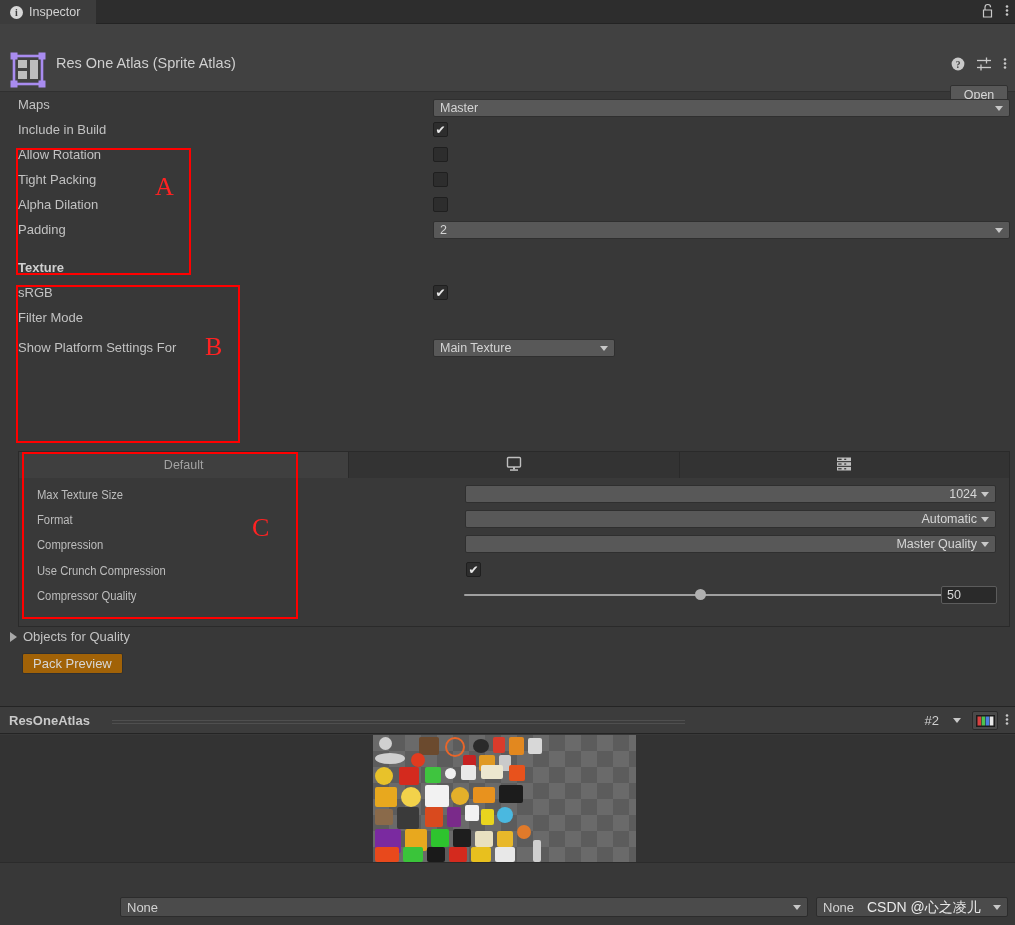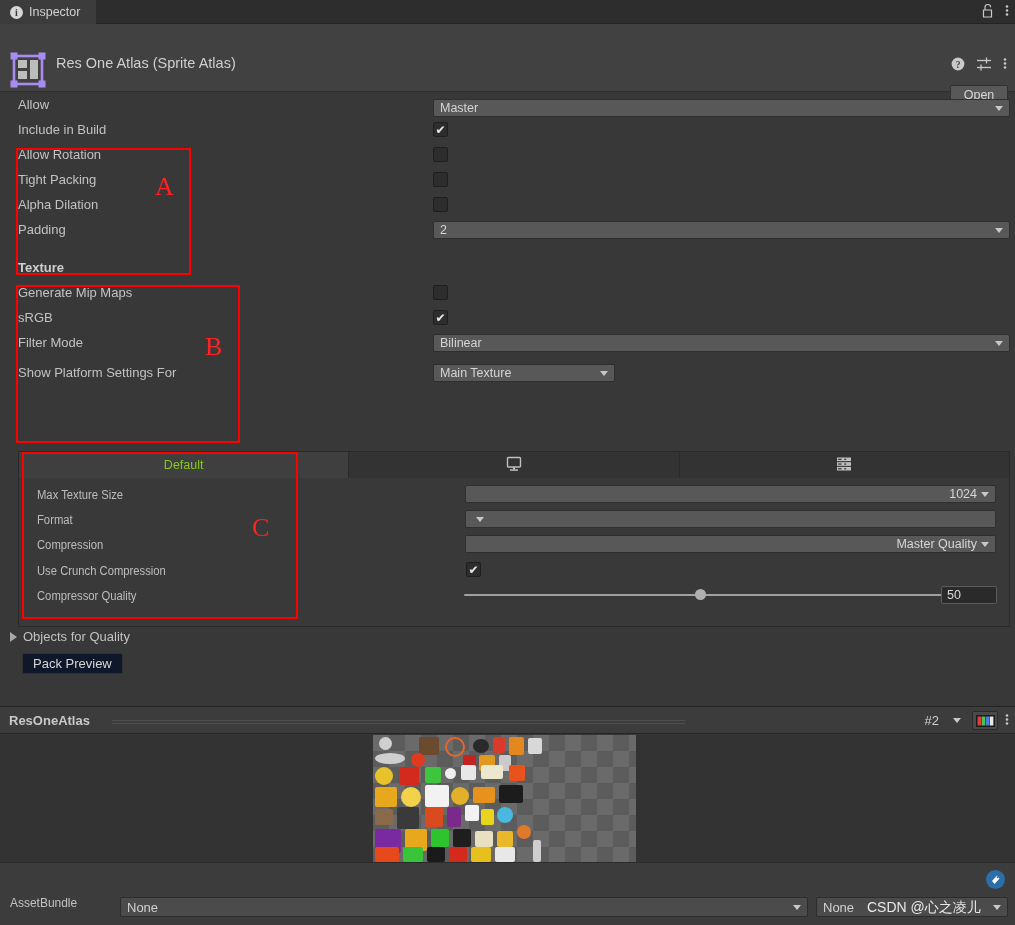--- a/index.html
+++ b/index.html
@@ -93,21 +93,21 @@
 
   
   .plat-wrap {
     position: absolute; left: 18px; top: 451px; width: 992px;
     border: 1px solid #2a2a2a; background: #393939;
   }
   .plat-tabs { display: flex; height: 26px; background: #333333; }
   .plat-tab {
     flex: 1; display: flex; align-items: center; justify-content: center;
     border-right: 1px solid #2a2a2a;
-    color: #84cc16; font-size: 12.5px;
+    color: #a3a3a3; font-size: 12.5px;
     font-family: "Liberation Sans Narrow", "Liberation Sans", sans-serif;
   }
   .plat-tab.active { background: #3f3f3f; }
   .plat-tab:last-child { border-right: none; }
   .plat-body { position: relative; height: 148px; }
   .plabel {
     position: absolute; left: 18px;
     font-size: 12.5px; color: #bdbdbd; white-space: nowrap;
     transform: scaleX(0.9); transform-origin: left center;
   }
@@ -141,21 +141,21 @@
   }
   .tri-right {
     width: 0; height: 0;
     border-top: 5px solid transparent;
     border-bottom: 5px solid transparent;
     border-left: 7px solid #a8a8a8;
   }
   .packbtn {
     position: absolute; left: 22px; top: 653px;
     height: 21px; padding: 0 10px;
-    background: #0f172a; border: 1px solid #303030; border-radius: 2px;
+    background: #a16207; border: 1px solid #303030; border-radius: 2px;
     color: #d6d6d6; font-size: 13px;
     display: flex; align-items: center;
   }
 
   
   .preview-sep {
     position: absolute; left: 0; top: 706px; width: 1015px; height: 1px;
     background: #242424;
   }
   .preview-head {
@@ -308,21 +308,21 @@
           <circle cx="2" cy="11.5" r="1.3" fill="#c9c9c9"></circle>
         </svg>
       </span>
     </div>
     <div class="open-btn">Open</div>
   </div>
 
   <div class="body">
 
     <div class="row">
-      <span class="lbl">Allow</span>
+      <span class="lbl">Maps</span>
       <div class="popup" style="left:433px; width:577px; top:7px;">
         <span class="cap">Master</span>
         <span class="arrow"></span>
       </div>
     </div>
 
     <div class="row">
       <span class="lbl">Include in Build</span>
       <div class="cbox" style="left:433px; top:5px;">✔</div>
     </div>
@@ -349,36 +349,28 @@
         <span class="cap">2</span>
         <span class="arrow"></span>
       </div>
     </div>
 
     <div class="row" style="height:38px;padding-left:47px;">
       <span class="lbl bold" style="line-height:52px;">Texture</span>
     </div>
 
 
-    <div class="row">
-      <span class="lbl">Generate Mip Maps</span>
-      <div class="cbox" style="left:433px; top:5px;"></div>
-    </div>
 
     <div class="row">
       <span class="lbl">sRGB</span>
       <div class="cbox" style="left:433px; top:5px;">✔</div>
     </div>
 
     <div class="row">
       <span class="lbl">Filter Mode</span>
-      <div class="popup" style="left:433px; width:577px; top:4px;">
-        <span class="cap">Bilinear</span>
-        <span class="arrow"></span>
-      </div>
     </div>
 
     <div class="row" style="height:31px;padding-left:16px;">
       <span class="lbl" style="line-height:36px;">Show Platform Settings For</span>
       <div class="popup" style="left:433px; width:182px; top:9px;">
         <span class="cap">Main Texture</span>
         <span class="arrow"></span>
       </div>
     </div>
   </div>
@@ -416,20 +408,21 @@
 
     <div class="plat-body">
       <div class="plabel" style="top:10px;">Max Texture Size</div>
       <div class="ppopup" style="left:446px; width:531px; top:7px;">
         <span class="cap">1024</span>
         <span class="arrow"></span>
       </div>
 
       <div class="plabel" style="top:35px;">Format</div>
       <div class="ppopup" style="left:446px; width:531px; top:32px;">
+        <span class="cap">Automatic</span>
         <span class="arrow"></span>
       </div>
 
       <div class="plabel" style="top:60px;">Compression</div>
       <div class="ppopup" style="left:446px; width:531px; top:57px;">
         <span class="cap">Master Quality</span>
         <span class="arrow"></span>
       </div>
 
       <div class="plabel" style="top:86px;">Use Crunch Compression</div>
@@ -526,30 +519,20 @@
       <div class="sp" style="left:76px; top:112px;width:18px; height:15px; background:#d42a1e;"></div>
       <div class="sp" style="left:98px; top:112px;width:20px; height:15px; background:#e8c01e;"></div>
       <div class="sp" style="left:122px;top:112px;width:20px; height:15px; background:#e8e8e8;"></div>
       <div class="sp" style="left:144px;top:90px; width:14px; height:14px; background:#e07a2a; border-radius:50%;"></div>
       <div class="sp" style="left:160px;top:105px;width:8px;  height:22px; background:#cfcfcf;"></div>
     </div>
 
   </div>
 
   <div class="footer-sep"></div>
-  <div class="footer">
-    <span class="tag-ic">
-      <svg width="19" height="19" viewBox="0 0 19 19">
-        <circle cx="9.5" cy="9.5" r="9.5" fill="#2c6ea8"></circle>
-        <path d="M6 11 L11 5.5 L13.5 8.5 L8.5 14 Z" fill="#ffffff"></path>
-        <circle cx="11.6" cy="7.2" r="1" fill="#2c6ea8"></circle>
-      </svg>
-    </span>
-    <span class="ab-label">AssetBundle</span>
-  </div>
 
   <div class="ab-popup">
     <span style="flex:1;">None</span>
     <span class="arrow"></span>
   </div>
 
   <div class="ab-popup2">
     <span style="flex:1;">None</span>
     <span class="arrow"></span>
     <span class="watermark">CSDN @心之凌儿</span>

